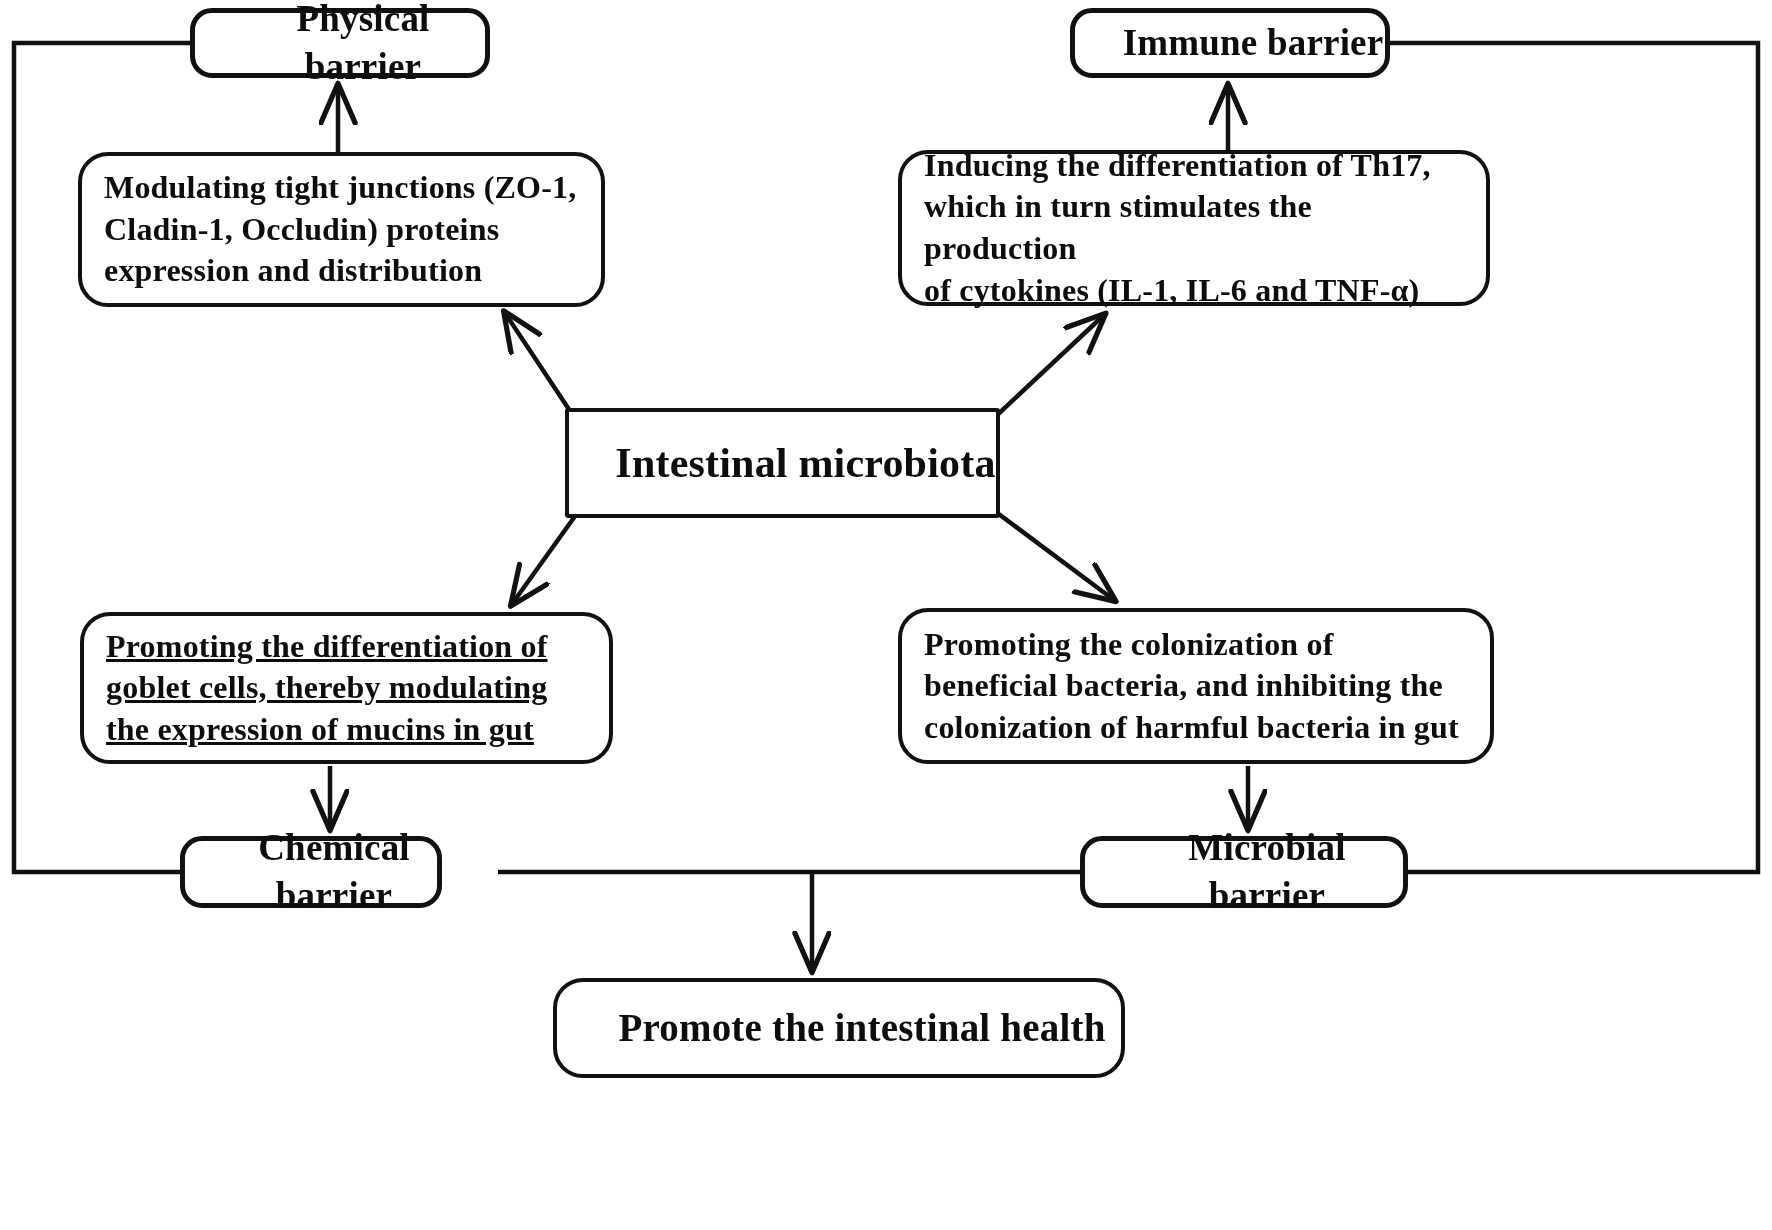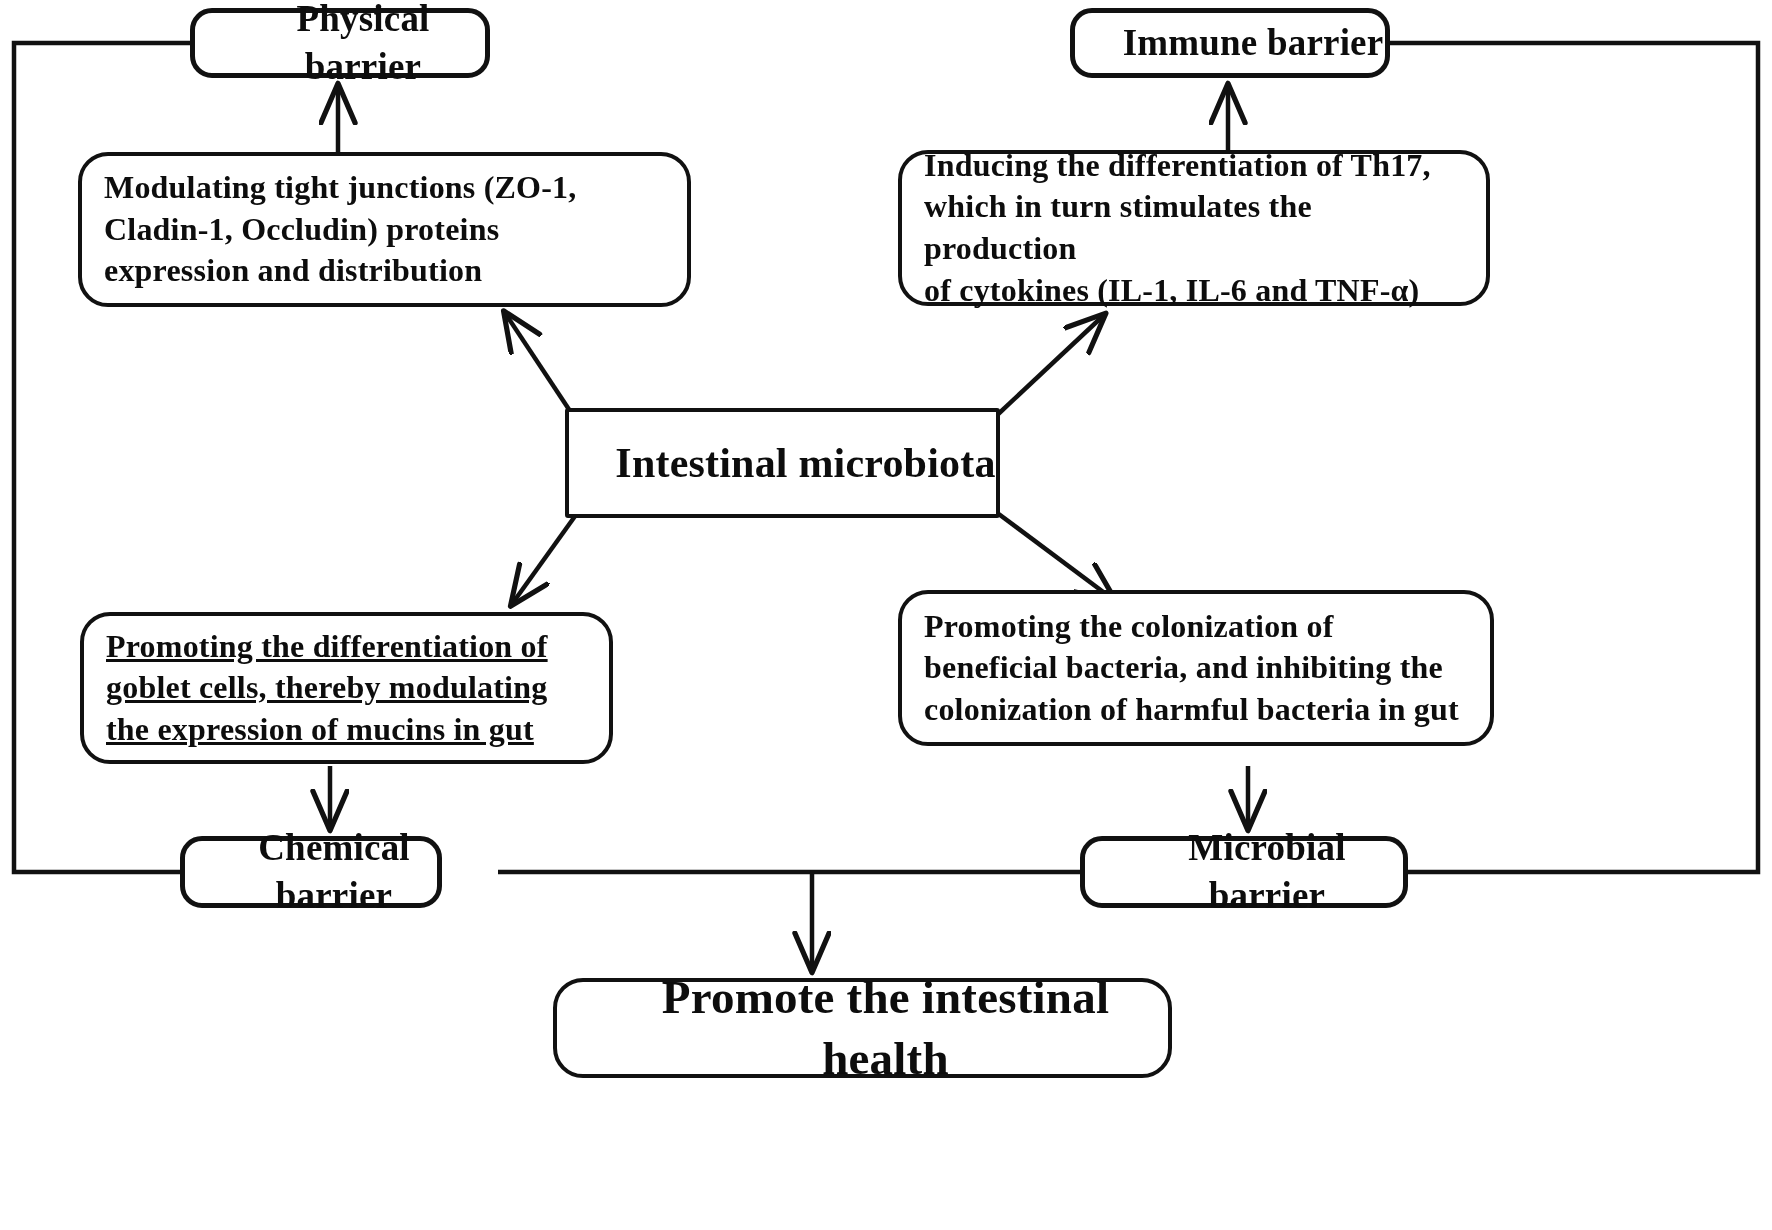--- a/index.html
+++ b/index.html
@@ -60,33 +60,33 @@
     border-radius: 30px;
   }
   .desc .txt { white-space: pre-line; }
 
   
   #node-physical-barrier   { left: 190px;  top: 8px;    width: 300px;  height: 70px; }
   #node-immune-barrier     { left: 1070px; top: 8px;    width: 320px;  height: 70px; justify-content: center; }
   #node-chemical-barrier   { left: 180px;  top: 836px;  width: 262px;  height: 72px; }
   #node-microbial-barrier  { left: 1080px; top: 836px;  width: 328px;  height: 72px; }
 
-  #node-tight-junctions    { left: 78px;   top: 152px;  width: 613px;  height: 155px; }
+  #node-tight-junctions    { left: 78px;   top: 152px;  width: 527px;  height: 155px; }
   #node-th17               { left: 898px;  top: 150px;  width: 592px;  height: 156px; }
   #node-goblet-cells       { left: 80px;   top: 612px;  width: 533px;  height: 152px; text-decoration: underline; }
-  #node-colonization       { left: 898px;  top: 590px;  width: 596px;  height: 156px; }
+  #node-colonization       { left: 898px;  top: 608px;  width: 596px;  height: 156px; }
 
   #node-intestinal-microbiota {
     left: 565px; top: 408px; width: 435px; height: 110px;
     font-size: 42px;
     border-radius: 3px;
   }
   #node-promote-health {
-    left: 553px; top: 978px; width: 619px; height: 100px;
-    font-size: 47px;
+    left: 553px; top: 978px; width: 572px; height: 100px;
+    font-size: 39px;
     border-radius: 30px;
     justify-content: center;
     text-align: center;
   }
 </style>
 </head>
 <body>
 
 <div id="canvas">
 

